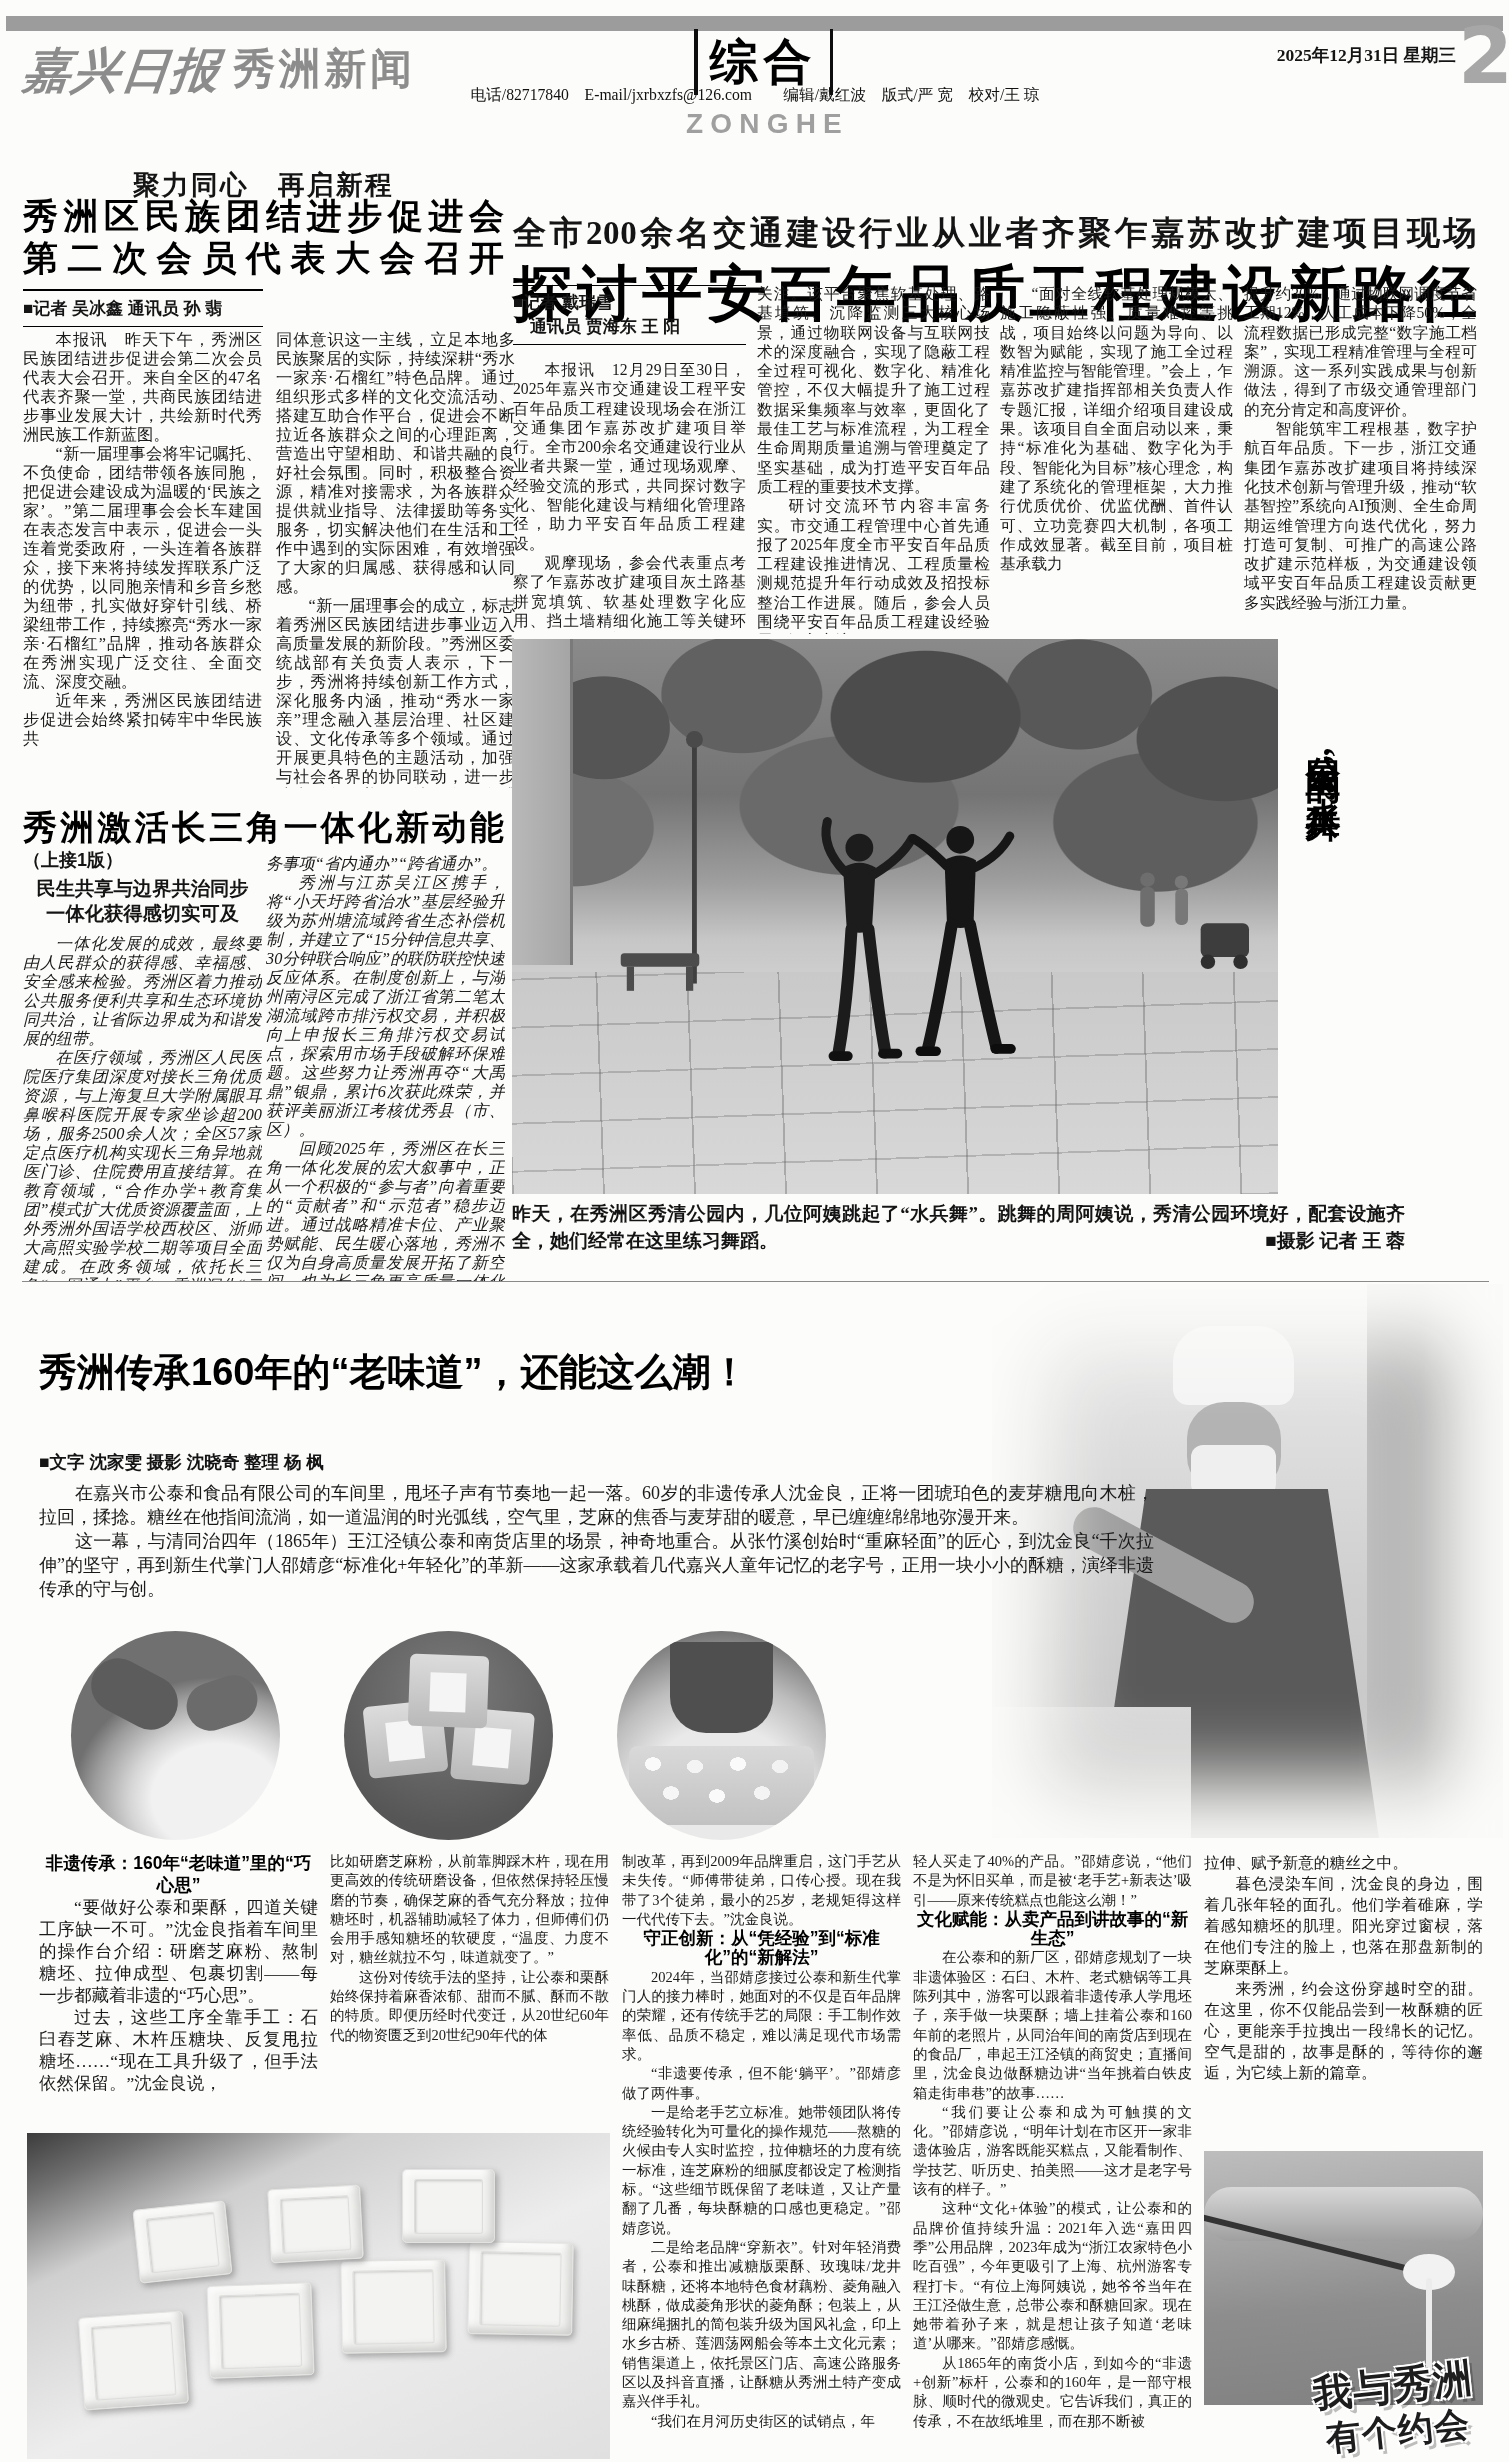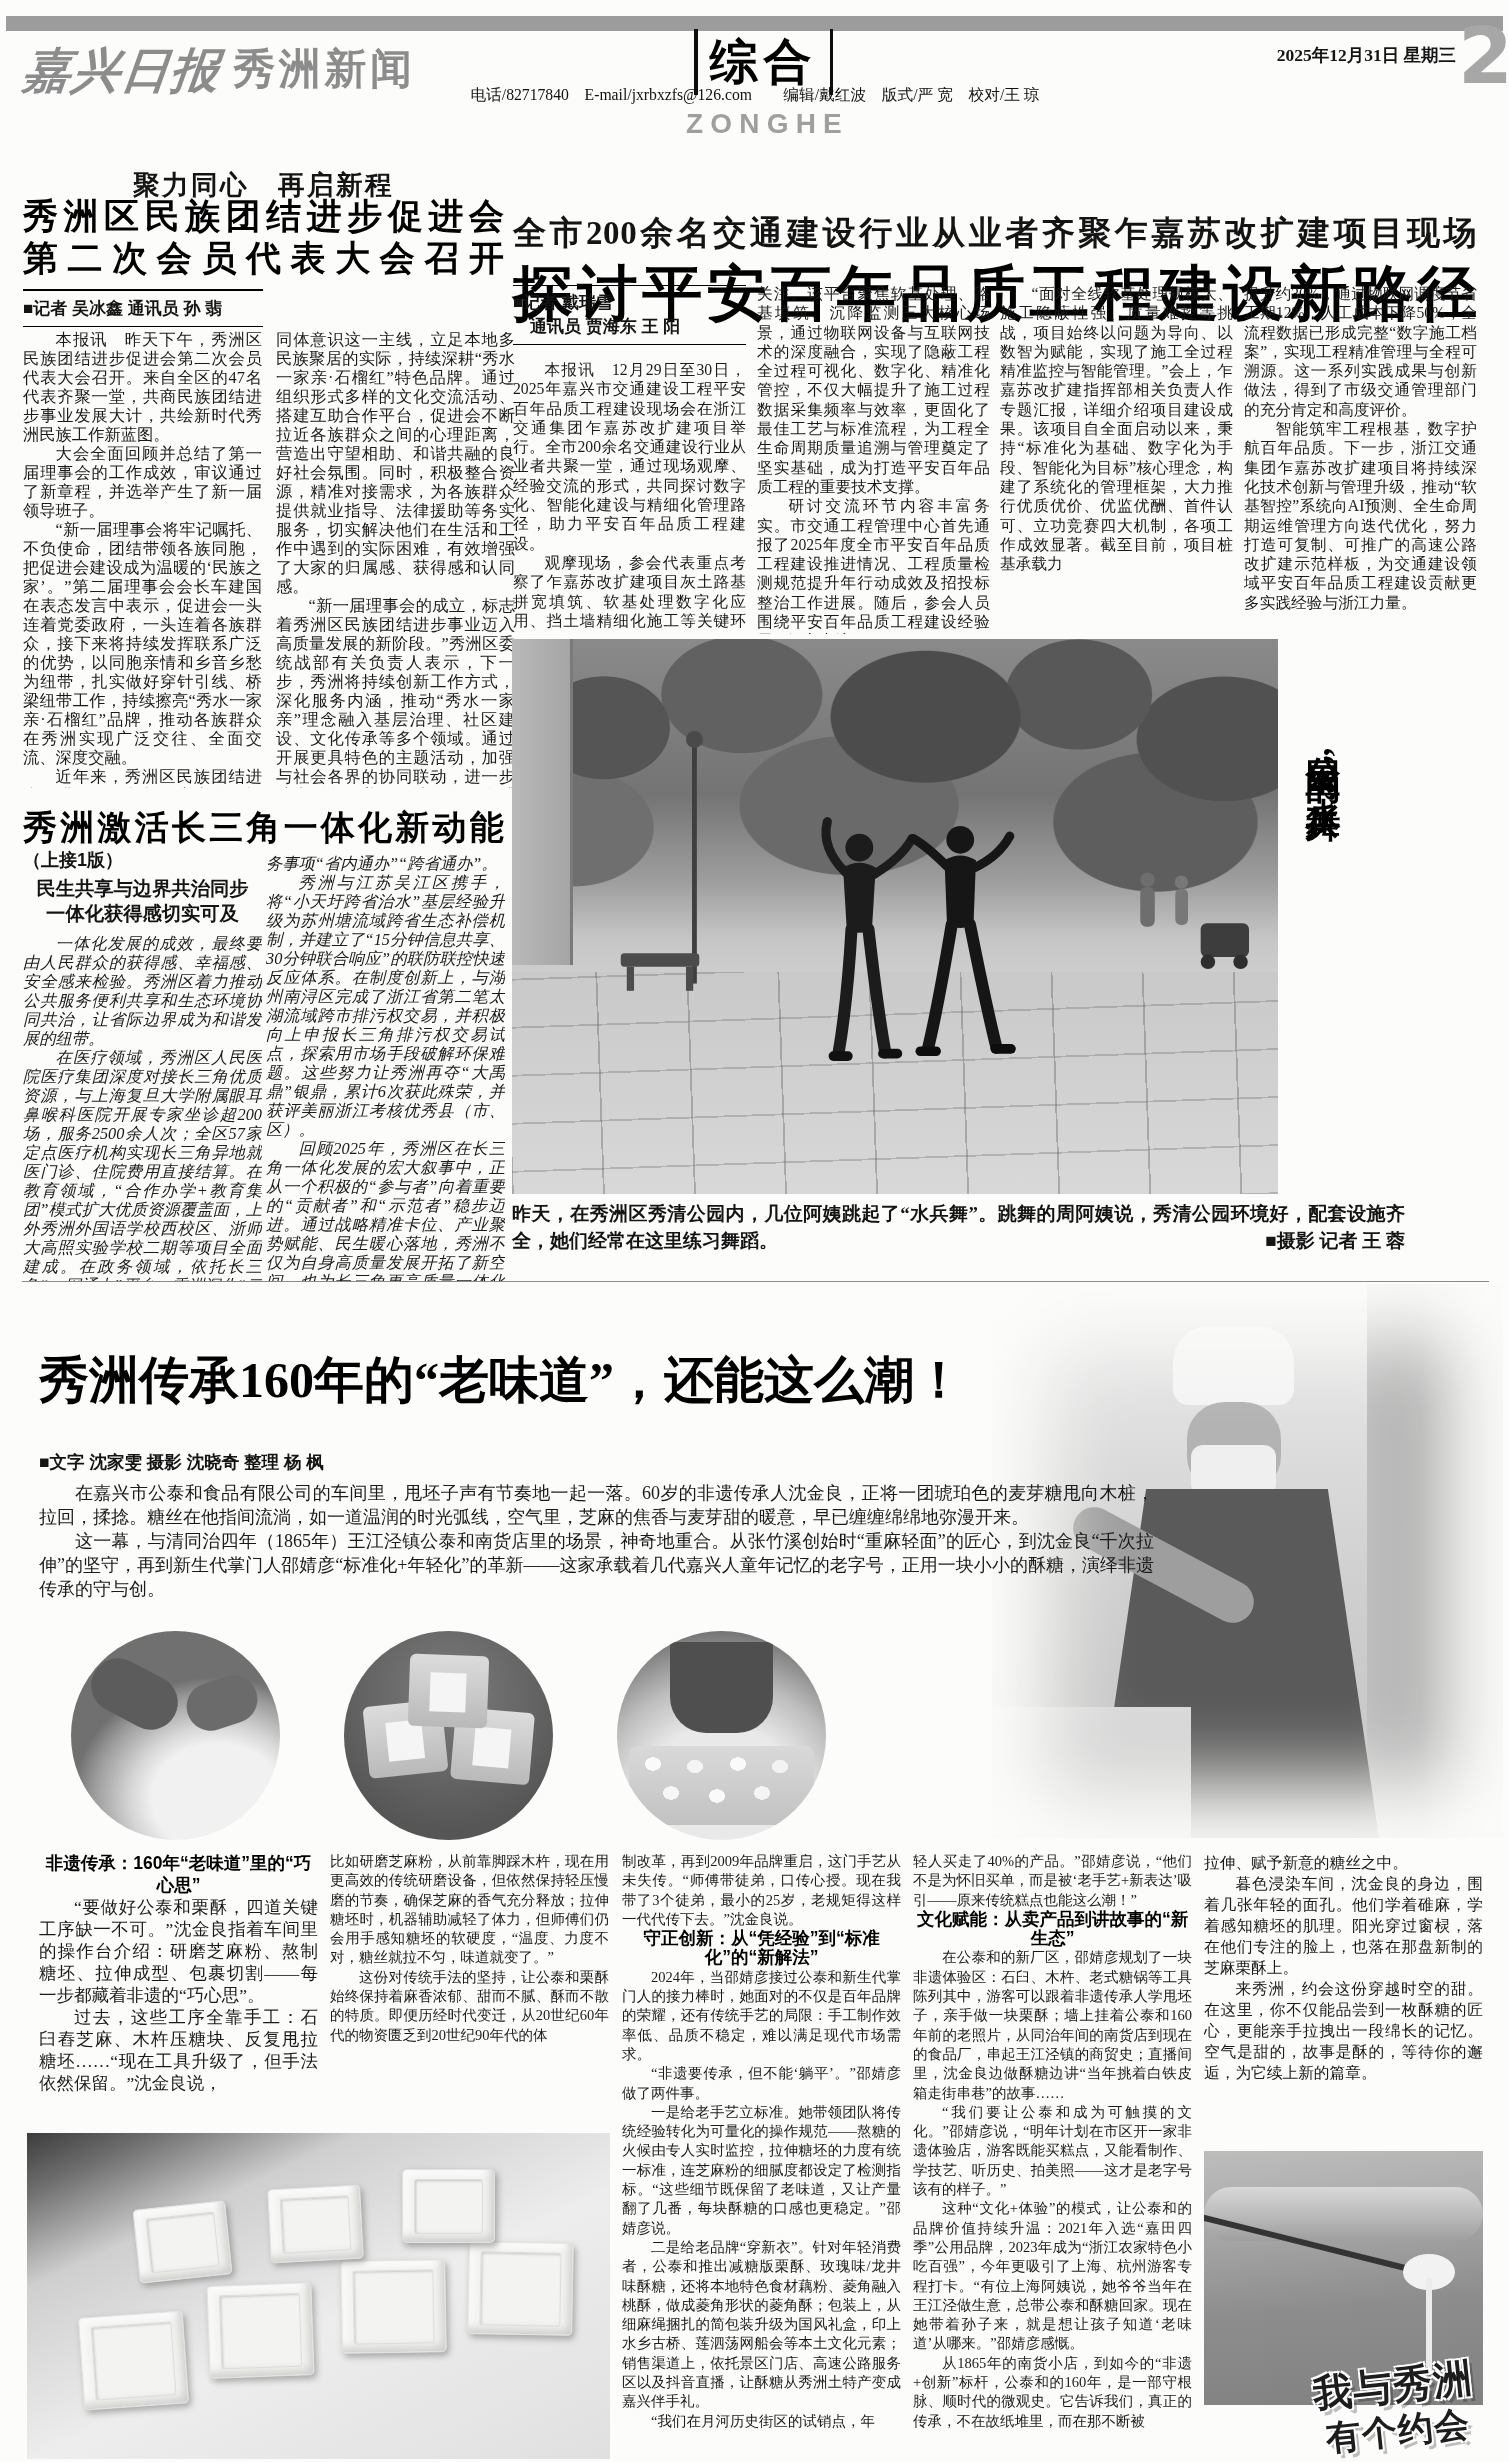--- a/index.html
+++ b/index.html
@@ -89,22 +89,22 @@
       box-shadow:0 6px 0 #e1e1e1;}
   .chef-face{left:195px;top:118px;width:94px;height:91px;background:#b3b3b3;border-radius:40%;}
   .chef-mask{left:199px;top:161px;width:85px;height:51px;background:#efefef;border-radius:12px;}
   .chef-body{left:103px;top:205px;width:284px;height:349px;background:#5a5a5a;
       clip-path:polygon(18% 0,82% 0,100% 100%,0 100%);}
   .chef-arm{left:72px;top:260px;width:199px;height:42px;background:#9e9e9e;border-radius:24px;
       transform:rotate(28deg);}
   .chef-sink{left:0;top:423px;width:199px;height:131px;background:linear-gradient(180deg,#d9d9d9,#bfbfbf);}
   .feather{position:absolute;left:0;top:0;width:100%;height:100%;
       box-shadow:inset 0 0 79px 57px #fcfcfa;}
-  .ft-h{left:39px;top:1347px;width:955px;font-family:Liberation Serif, serif;
-      font-weight:900;font-size:50px;color:#000;z-index:3;}
+  .ft-h{left:39px;top:1347px;width:955px;font-family:Liberation Sans, sans-serif;
+      font-weight:900;font-size:38px;color:#000;z-index:3;}
   .ft-by{left:39px;top:1450px;font-size:17.5px;font-weight:700;z-index:3;}
   .ft-intro{left:39px;top:1481px;width:1115px;font-size:18px;line-height:24px;z-index:3;}
 
   .circle{position:absolute;top:1631px;width:209px;height:209px;border-radius:50%;overflow:hidden;z-index:3;}
   .c1{left:71px;background:radial-gradient(145px 121px at 70% 80%,#f1f1f1 0 45%,#d6d6d6 60%,#9c9c9c 85%,#707070 100%);}
   .c1 .hand1{position:absolute;left:18px;top:36px;width:91px;height:54px;background:#5c5c5c;border-radius:30px;transform:rotate(28deg);}
   .c1 .hand2{position:absolute;left:115px;top:48px;width:72px;height:48px;background:#6b6b6b;border-radius:28px;transform:rotate(-18deg);}
   .c2{left:344px;background:radial-gradient(circle at 50% 30%,#7c7c7c,#565656 75%);}
   .c2 .pk{position:absolute;width:79px;height:72px;background:linear-gradient(180deg,#dcdcdc,#b9b9b9);border-radius:6px;}
   .c2 .pk .lab{position:absolute;left:20.5px;top:18px;width:36px;height:39px;background:#f5f5f5;}
@@ -170,21 +170,20 @@
   <div class="abs contact">电话/82717840　E-mail/jxrbxzfs@126.com　　编辑/戴红波　版式/严 宽　校对/王 琼</div>
   <div class="abs dateline">2025年12月31日 星期三</div>
   <div class="abs pagenum">2</div>
 
   <div class="abs la-h jfull" style="top:197px;">秀洲区民族团结进步促进会</div>
   <div class="abs kicker la-kicker">聚力同心　再启新程</div>
   <div class="abs la-h jfull" style="top:239px;">第二次会员代表大会召开</div>
   <div class="abs la-byline sans">■记者 吴冰鑫 通讯员 孙 翡</div>
   <div class="bodycol la-col" style="left:23px;">
     <p>本报讯　昨天下午，秀洲区民族团结进步促进会第二次会员代表大会召开。来自全区的47名代表齐聚一堂，共商民族团结进步事业发展大计，共绘新时代秀洲民族工作新蓝图。</p>
-    <p>大会全面回顾并总结了第一届理事会的工作成效，审议通过了新章程，并选举产生了新一届领导班子。</p>
     <p>“新一届理事会将牢记嘱托、不负使命，团结带领各族同胞，把促进会建设成为温暖的‘民族之家’。”第二届理事会会长车建国在表态发言中表示，促进会一头连着党委政府，一头连着各族群众，接下来将持续发挥联系广泛的优势，以同胞亲情和乡音乡愁为纽带，扎实做好穿针引线、桥梁纽带工作，持续擦亮“秀水一家亲·石榴红”品牌，推动各族群众在秀洲实现广泛交往、全面交流、深度交融。</p>
     <p>近年来，秀洲区民族团结进步促进会始终紧扣铸牢中华民族共</p>
   </div>
   <div class="bodycol la-col" style="left:276px;">
     <p class="cont">同体意识这一主线，立足本地多民族聚居的实际，持续深耕“秀水一家亲·石榴红”特色品牌。通过组织形式多样的文化交流活动、搭建互助合作平台，促进会不断拉近各族群众之间的心理距离，营造出守望相助、和谐共融的良好社会氛围。同时，积极整合资源，精准对接需求，为各族群众提供就业指导、法律援助等务实服务，切实解决他们在生活和工作中遇到的实际困难，有效增强了大家的归属感、获得感和认同感。</p>
     <p>“新一届理事会的成立，标志着秀洲区民族团结进步事业迈入高质量发展的新阶段。”秀洲区委统战部有关负责人表示，下一步，秀洲将持续创新工作方式，深化服务内涵，推动“秀水一家亲”理念融入基层治理、社区建设、文化传承等多个领域。通过开展更具特色的主题活动，加强与社会各界的协同联动，进一步扩大服务覆盖面，让更多群众感受到民族团结的温度与力量，共同谱写秀洲民族团结进步事业的新篇章。</p>
   </div>
 
   <div class="abs ma-kicker jfull">全市200余名交通建设行业从业者齐聚乍嘉苏改扩建项目现场</div>
   <div class="abs ma-h jfull">探讨平安百年品质工程建设新路径</div>

